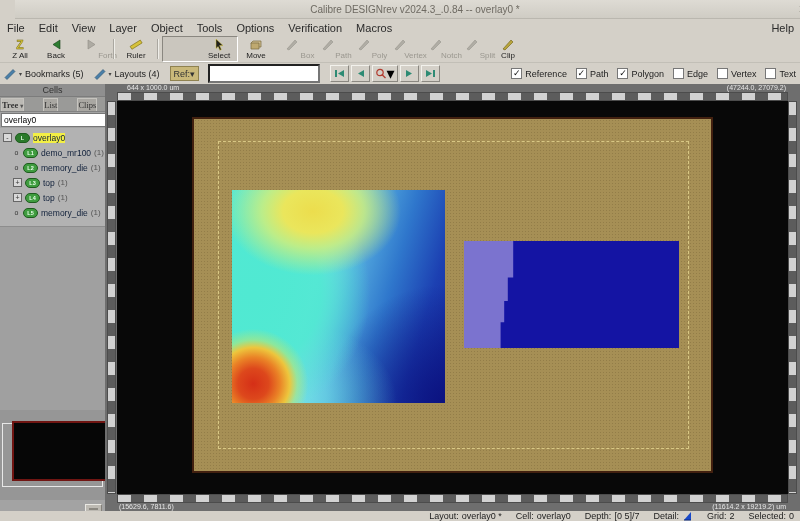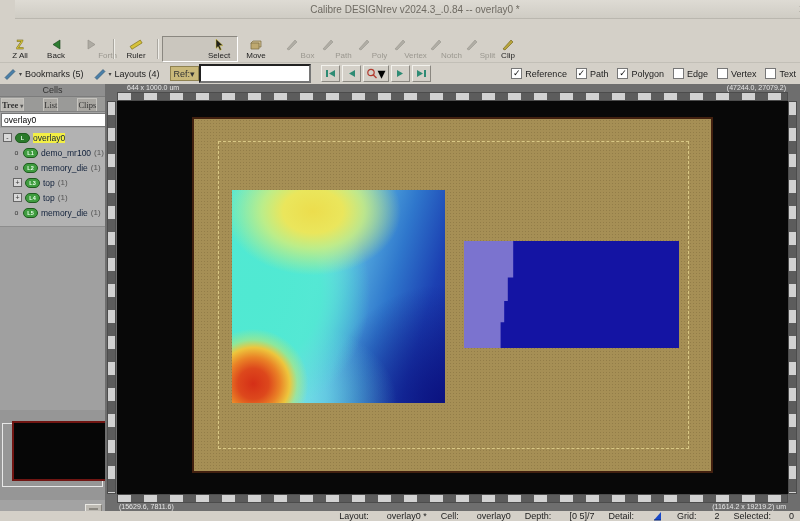--- a/index.html
+++ b/index.html
@@ -29,21 +29,21 @@
   .tbtn.disabled .tlabel{color:#9a978f;padding-left:31px;}
   .tbtn.pressed{border:1px solid #8a8780;border-right-color:#fff;border-bottom-color:#fff;background:#cac6be;padding-left:38px;}
   .tsep{width:1px;background:#aaa7a0;margin:3px 3px;border-right:1px solid #efeee9;}
 
   
   .toolbar2{position:absolute;left:0;top:63px;width:800px;height:21px;display:flex;align-items:center;
     background:#d4d0c8;border-bottom:1px solid #b5b2aa;padding-left:4px;}
   .tb2item{display:flex;align-items:center;gap:3px;font-size:9px;color:#222;margin-right:10px;}
   .tb2item .dd{font-size:6px;color:#444;}
   .refbox{background:#c9b87a;border:1px solid #8f8250;font-size:9px;color:#333;padding:0 3px;height:13px;
-    display:flex;align-items:center;margin-right:0;}
+    display:flex;align-items:center;margin-right:9px;}
   .refinput{width:104px;height:13px;background:#fff;border:1px solid #8a878
 0;border-top-color:#777;font-size:9px;margin-right:10px;}
   .navgrp{display:flex;align-items:center;gap:2px;}
   .navbtn{width:17px;height:15px;background:#d4d0c8;border:1px solid;border-color:#f2f1ec #8a8780 #8a8780 #f2f1ec;
     display:flex;align-items:center;justify-content:center;}
   .checks{margin-left:auto;display:flex;align-items:center;gap:9px;padding-right:8px;}
   .chk{display:flex;align-items:flex-end;gap:3px;font-size:9px;color:#222;}
   .cb{width:9px;height:9px;background:#fff;border:1px solid #777;display:flex;align-items:center;justify-content:center;
     font-size:9px;line-height:9px;color:#111;}
   .cb::after{content:"";}
@@ -117,34 +117,46 @@
       radial-gradient(circle 170px at 100% 100%, rgba(10,16,125,0.9) 0%, rgba(10,16,125,0) 70%),
       linear-gradient(106deg, #58e8d6 0%, #66e9df 26%, #87ddec 40%, #54abdf 53%, #2f77cc 68%, #1c40b2 84%, #14259a 100%);}
   .bluerect{position:absolute;left:347px;top:140px;width:215px;height:107px;background:#1414a3;}
   .purplestrip{position:absolute;left:0;top:0;width:60px;height:107px;background:#7b73cf;
     clip-path:polygon(0 0,82% 0,82% 34%,73% 34%,73% 56%,67% 56%,67% 76%,61% 76%,61% 100%,0 100%);}
 
   
   .statusbar{position:absolute;left:0;top:511px;width:800px;height:10px;background:#d4d0c8;
     display:flex;align-items:center;justify-content:flex-end;gap:14px;font-size:9px;color:#222;
     padding-right:6px;box-sizing:border-box;}
-  .stitem{display:flex;align-items:center;gap:18px;white-space:nowrap;}
+  .stitem{display:flex;align-items:center;gap:3px;white-space:nowrap;}
 
   svg{display:block;}
 </style>
 </head>
 <body>
 
 <div id="app">
 
   <div class="titlebar">
     <span class="title">Calibre DESIGNrev v2024.3_.0.84  --  overlay0 *</span>
     <span class="close">x</span>
   </div>
 
+  <div class="menubar">
+    <span class="mitem">File</span>
+    <span class="mitem">Edit</span>
+    <span class="mitem">View</span>
+    <span class="mitem">Layer</span>
+    <span class="mitem">Object</span>
+    <span class="mitem">Tools</span>
+    <span class="mitem">Options</span>
+    <span class="mitem">Verification</span>
+    <span class="mitem">Macros</span>
+    <span class="mitem help">Help</span>
+  </div>
 
   <div class="toolbar1">
     <div class="tbtn">
       <span class="ticon">
         <svg width="14" height="13">
             <text x="7" y="11" font-size="12" font-weight="bold" fill="#d8c63a" stroke="#6b6010" stroke-width="0.4" text-anchor="middle">Z</text>
           </svg>
       </span>
       <span class="tlabel">Z All</span>
     </div>

